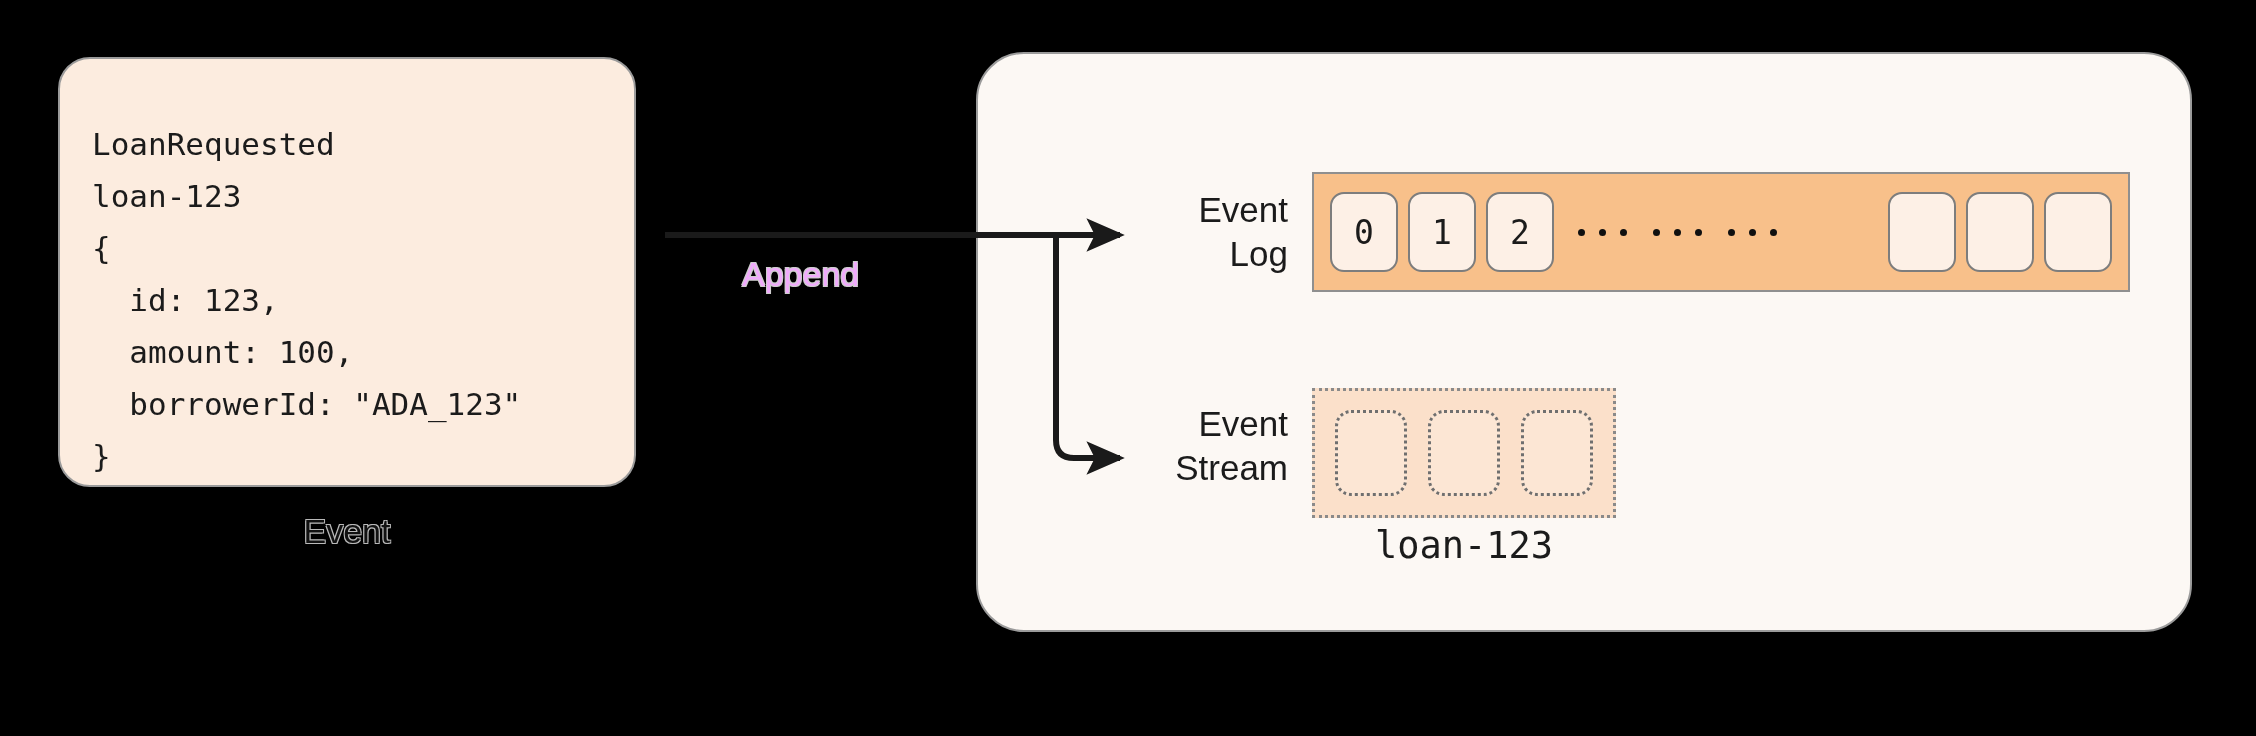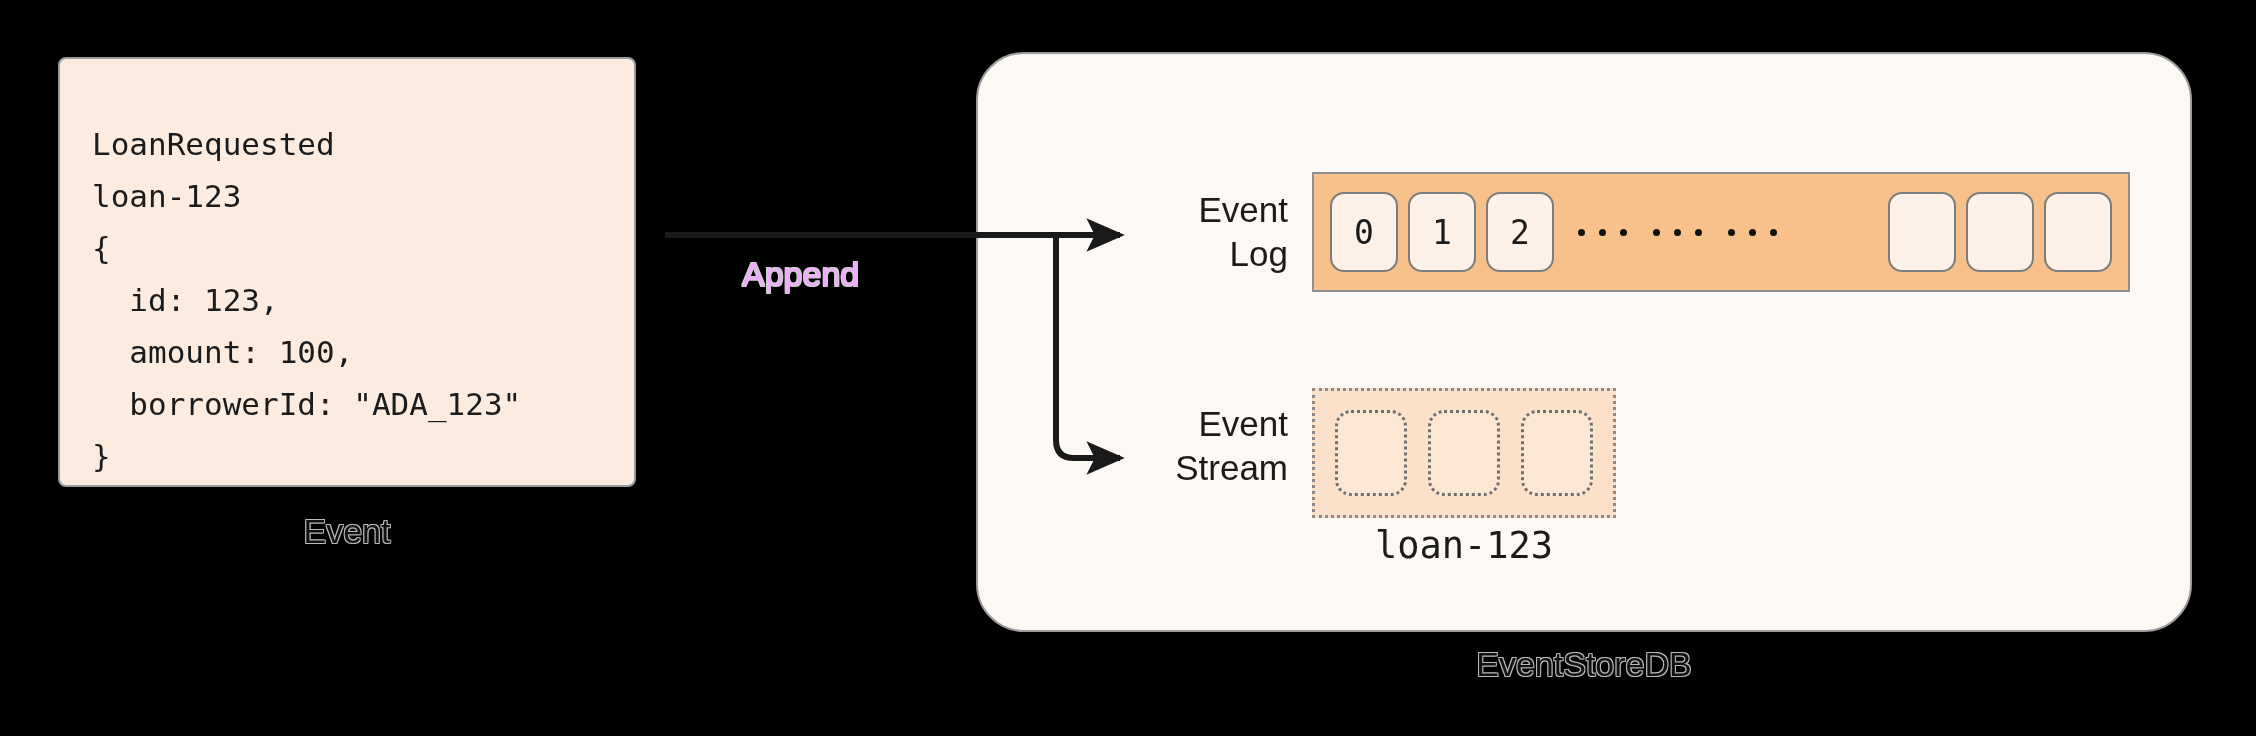--- a/index.html
+++ b/index.html
@@ -18,21 +18,21 @@
 
   
   #event-card {
     position: absolute;
     left: 58px;
     top: 57px;
     width: 578px;
     height: 430px;
     background: #fcecdf;
     border: 2px solid #9b9b9b;
-    border-radius: 8px;
+    border-radius: 32px;
     box-sizing: border-box;
     padding-left: 31px;
   }
   #event-code {
     position: absolute;
     left: 32px;
     top: 28px;
     font-family: "DejaVu Sans Mono", "Liberation Mono", monospace;
     font-size: 31px;
     line-height: 52px;
@@ -262,15 +262,14 @@
         <path d="M0,0.2 L6.4,3 L0,5.8 L1.4,3 Z" fill="#1a1a1a"></path>
       </marker>
     </defs>
 
     <path d="M 665,235 L 1120,235" fill="none" stroke="#1a1a1a" stroke-width="6" marker-end="url(#arrowhead)"></path>
 
     <path d="M 1056,235 L 1056,440 Q 1056,458 1074,458 L 1120,458" fill="none" stroke="#1a1a1a" stroke-width="6" stroke-linecap="butt" marker-end="url(#arrowhead)"></path>
   </svg>
   <div class="outline-label" id="append-label">Append</div>
 
-  <div class="outline-label" id="eventstore-caption">EventStoreDB</div>
 
 </div>
 
 </body></html>

